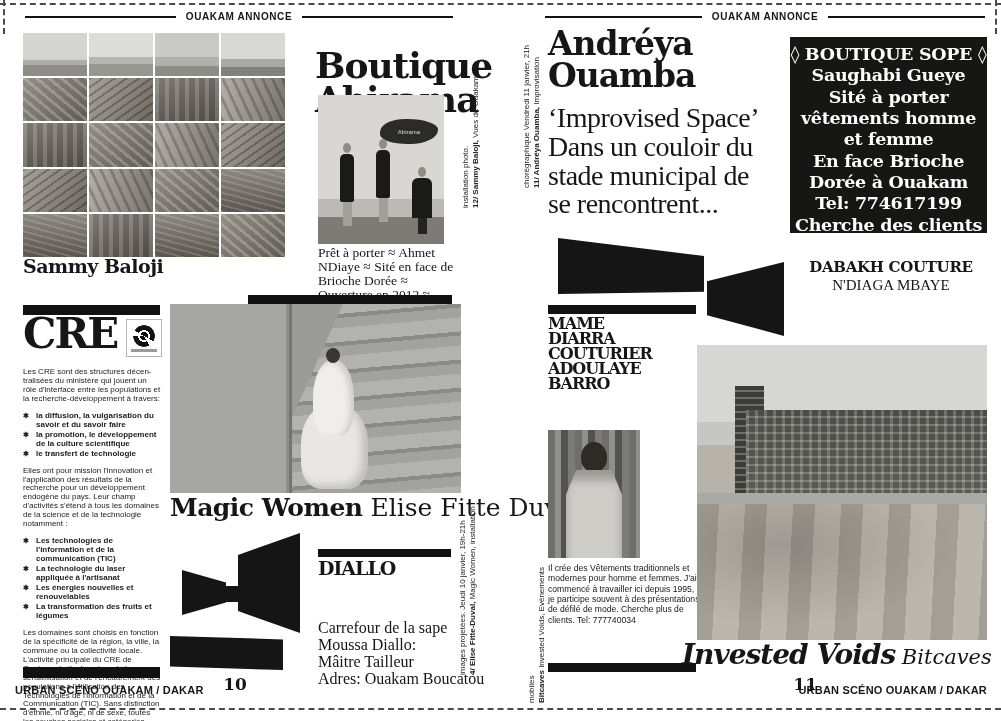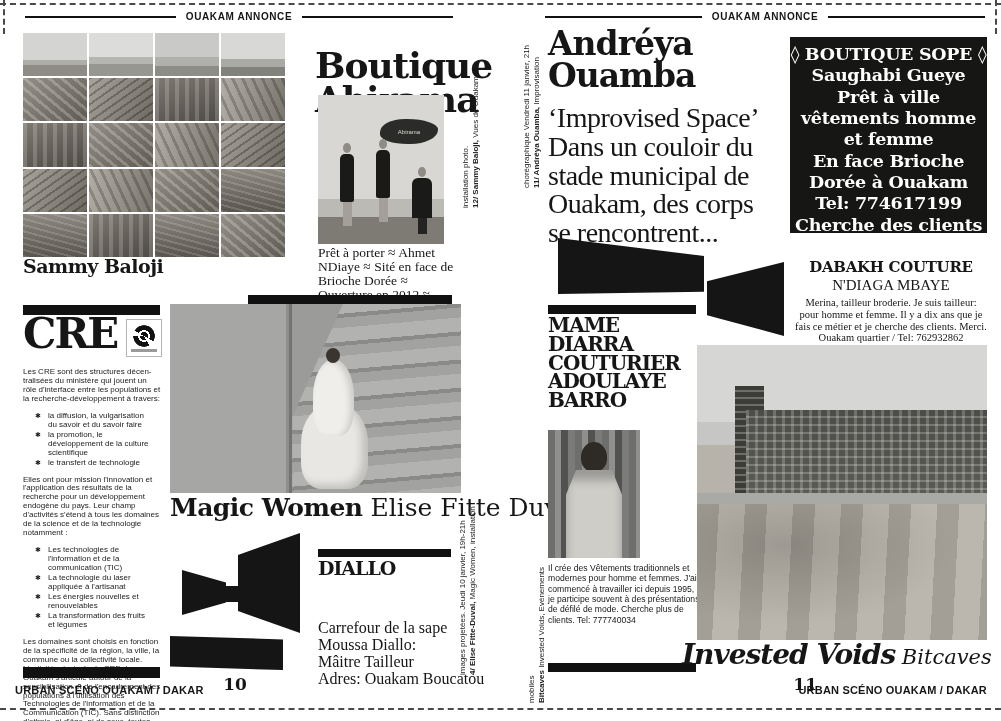--- a/index.html
+++ b/index.html
@@ -79,21 +79,21 @@
   #cre-logo .ring{width:22px;height:22px;border-radius:50%;
       background:conic-gradient(#111 0 120deg,#fff 120deg 150deg,#111 150deg 270deg,#fff 270deg 300deg,#111 300deg 360deg);
       -webkit-mask:radial-gradient(circle,#000 0 4px,transparent 4px 6px,#000 6px 11px,transparent 11px);
       mask:radial-gradient(circle,#000 0 4px,transparent 4px 6px,#000 6px 11px,transparent 11px);}
   #cre-logo .logotext{width:26px;height:3px;background:#9a9a9a;}
   #cre-body{left:23px;top:368px;width:138px;font-family:"Liberation Sans",sans-serif;
             font-size:8px;line-height:1.12;color:#1c1c1c;}
   #cre-body p{margin:0 0 8px;}
   .bullet{display:flex;gap:5px;margin:0 0 1px;}
   .bullet .bchar{flex:0 0 8px;font-size:7px;}
-  .blist{margin:0 12px 8px;}
+  .blist{margin:0 0 8px;font-weight:bold;}
   #cre-bar-bot{left:23px;top:667px;width:137px;height:11px;}
 
   #mw-bar{left:248px;top:295px;width:204px;height:9px;}
   #mw-photo{left:170px;top:304px;width:291px;height:189px;overflow:hidden;
             background:linear-gradient(90deg,#a6a6a4 0 40%,#8e8e8c 40% 42%,#9b9b99 42% 100%);}
   #mw-stairs{position:absolute;right:0;top:0;width:58%;height:100%;
              background:repeating-linear-gradient(175deg,#b2b2b0 0 14px,#8a8a88 14px 18px,#a2a2a0 18px 28px);
              clip-path:polygon(30% 0,100% 0,100% 100%,0 100%,0 60%);}
   #mw-corner{position:absolute;left:41%;top:0;width:3px;height:100%;background:#747472;}
   #mw-woman{position:absolute;left:45%;top:20%;width:23%;height:78%;}
@@ -126,21 +126,21 @@
 
   #quadA{left:558px;top:238px;width:146px;height:56px;clip-path:polygon(0 0,100% 32%,100% 96%,0 100%);}
   #quadB{left:707px;top:262px;width:77px;height:74px;clip-path:polygon(0 26%,100% 0,100% 100%,0 72%);}
 
   #dabakh{left:795px;top:258px;width:192px;text-align:center;}
   #dabakh .t1{font-family:"DejaVu Serif",serif;font-weight:bold;font-size:15px;letter-spacing:-.3px;}
   #dabakh .t2{font-size:15px;margin-top:1px;}
   #dabakh .body{font-size:10.5px;line-height:1.12;margin-top:3px;}
 
   #mame-bar{left:548px;top:305px;width:148px;height:9px;}
-  #mame-title{left:548px;top:316px;font-size:20px;line-height:.94;}
+  #mame-title{left:548px;top:316px;font-size:16px;line-height:.94;}
   #mame-photo{left:548px;top:430px;width:92px;height:128px;overflow:hidden;
      background:repeating-linear-gradient(90deg,#6e6e6c 0 7px,#8f8f8d 7px 13px,#525250 13px 20px,#7b7b79 20px 27px);}
   #mame-photo .head{position:absolute;left:33px;top:12px;width:26px;height:30px;border-radius:50% 50% 45% 45%;background:#2e2a26;}
   #mame-photo .shirt{position:absolute;left:18px;top:40px;width:56px;height:88px;background:#cfcdc8;
      clip-path:polygon(18% 0,82% 0,100% 28%,100% 100%,0 100%,0 28%);box-shadow:inset 0 10px 10px rgba(0,0,0,.25);}
   #mame-body{left:548px;top:563px;width:152px;font-family:"Liberation Sans",sans-serif;font-size:8.6px;line-height:1.2;}
   #mame-bar2{left:548px;top:663px;width:148px;height:9px;}
 
   #iv-photo{left:697px;top:345px;width:290px;height:295px;overflow:hidden;
             background:linear-gradient(180deg,#d6d6d4 0 26%,#c6c6c4 26% 34%,#b7b3ab 34% 100%);}
@@ -317,44 +317,42 @@
     <b>11/ Andréya Ouamba,</b><span> Improvisation chorégraphique Vendredi 11 janvier, 21h</span>
   </div>
 
   <div class="abs" id="andreya">
     <div class="name">Andréya</div>
     <div class="name">Ouamba</div>
     <div class="subs">
       <div>‘Improvised Space’</div>
       <div>Dans un couloir du</div>
       <div>stade municipal de</div>
-      <div>Ouakam, des corps</div>
       <div>se rencontrent...</div>
     </div>
   </div>
 
   <div class="abs" id="sope-box">
     <div>◊ BOUTIQUE SOPE ◊</div>
     <div>Saughabi Gueye</div>
-    <div>Prêt à ville</div>
+    <div>Sité à porter</div>
     <div>vêtements homme</div>
     <div>et femme</div>
     <div>En face Brioche</div>
     <div>Dorée à Ouakam</div>
     <div>Tel: 774617199</div>
     <div>Cherche des clients</div>
   </div>
 
   <div class="abs shape" id="quadA"></div>
   <div class="abs shape" id="quadB"></div>
 
   <div class="abs" id="dabakh">
     <div class="t1">DABAKH COUTURE</div>
     <div class="t2">N'DIAGA MBAYE</div>
-    <div class="body">Merina, tailleur broderie. Je suis tailleur: pour homme et femme. Il y a dix ans que je fais ce métier et je cherche des clients. Merci. Ouakam quartier / Tel: 762932862</div>
   </div>
 
   <div class="abs blackbar" id="mame-bar"></div>
   <div class="abs disp" id="mame-title">
     <div>MAME</div>
     <div>DIARRA</div>
     <div>COUTURIER</div>
     <div>ADOULAYE</div>
     <div>BARRO</div>
   </div>

